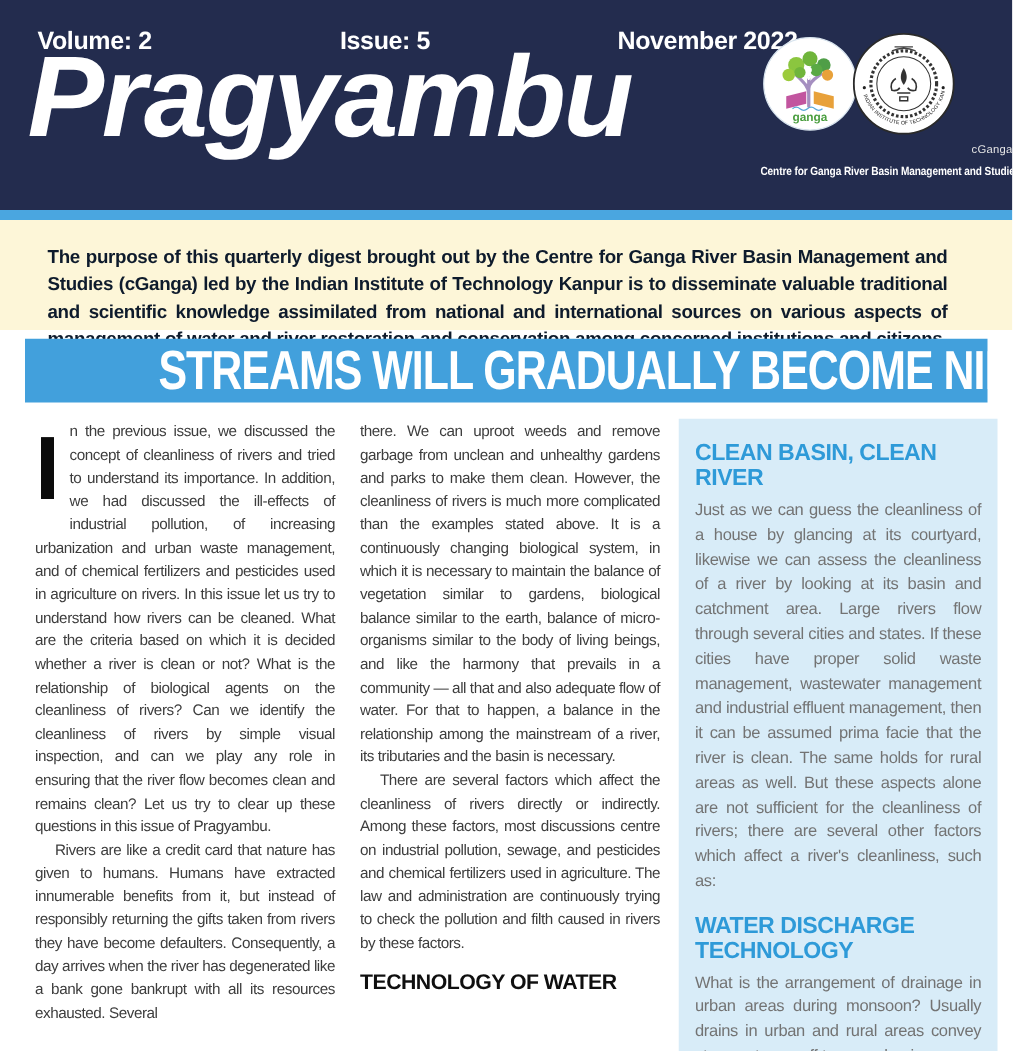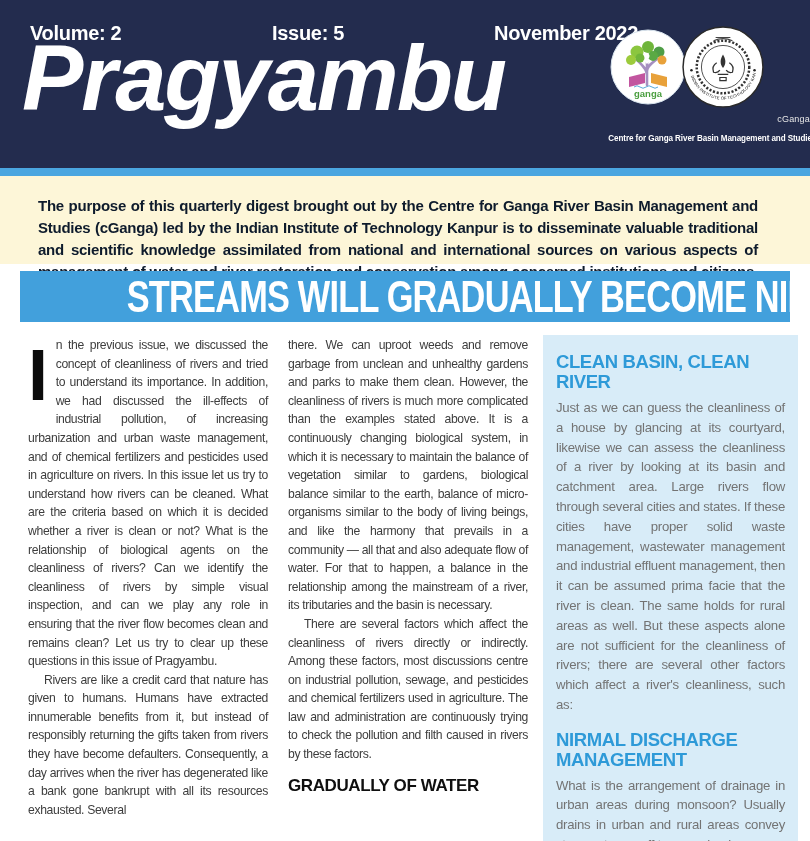--- a/index.html
+++ b/index.html
@@ -125,24 +125,24 @@
     <div class="col col1">
       <p>
         <span class="dropcap">I</span><span>n the previous issue, we discussed the concept of cleanliness of rivers and tried to understand its importance. In addition, we had discussed the ill-effects of industrial pollution, of increasing urbanization and urban waste management, and of chemical fertilizers and pesticides used in agriculture on rivers. In this issue let us try to understand how rivers can be cleaned. What are the criteria based on which it is decided whether a river is clean or not? What is the relationship of biological agents on the cleanliness of rivers? Can we identify the cleanliness of rivers by simple visual inspection, and can we play any role in ensuring that the river flow becomes clean and remains clean? Let us try to clear up these questions in this issue of Pragyambu.</span>
       </p>
       <p class="indent">Rivers are like a credit card that nature has given to humans. Humans have extracted innumerable benefits from it, but instead of responsibly returning the gifts taken from rivers they have become defaulters. Consequently, a day arrives when the river has degenerated like a bank gone bankrupt with all its resources exhausted. Several</p>
     </div>
 
     <div class="col col2">
       <p>there. We can uproot weeds and remove garbage from unclean and unhealthy gardens and parks to make them clean. However, the cleanliness of rivers is much more complicated than the examples stated above. It is a continuously changing biological system, in which it is necessary to maintain the balance of vegetation similar to gardens, biological balance similar to the earth, balance of micro-organisms similar to the body of living beings, and like the harmony that prevails in a community — all that and also adequate flow of water. For that to happen, a balance in the relationship among the mainstream of a river, its tributaries and the basin is necessary.</p>
       <p class="indent">There are several factors which affect the cleanliness of rivers directly or indirectly. Among these factors, most discussions centre on industrial pollution, sewage, and pesticides and chemical fertilizers used in agriculture. The law and administration are continuously trying to check the pollution and filth caused in rivers by these factors.</p>
-      <h2>GRADUALLY OF WATER</h2>
+      <h2>TECHNOLOGY OF WATER</h2>
     </div>
 
     <aside class="panel">
       <h3>CLEAN BASIN, CLEAN RIVER</h3>
       <p>Just as we can guess the cleanliness of a house by glancing at its courtyard, likewise we can assess the cleanliness of a river by looking at its basin and catchment area. Large rivers flow through several cities and states. If these cities have proper solid waste management, wastewater management and industrial effluent management, then it can be assumed prima facie that the river is clean. The same holds for rural areas as well. But these aspects alone are not sufficient for the cleanliness of rivers; there are several other factors which affect a river's cleanliness, such as:</p>
-      <h3 class="second">NIRMAL DISCHARGE MANAGEMENT</h3>
+      <h3 class="second">WATER DISCHARGE TECHNOLOGY</h3>
       <p>What is the arrangement of drainage in urban areas during monsoon? Usually drains in urban and rural areas convey stormwater runoff to a nearby river.</p>
     </aside>
   </main>
 
 </div>
 
 </body></html>

